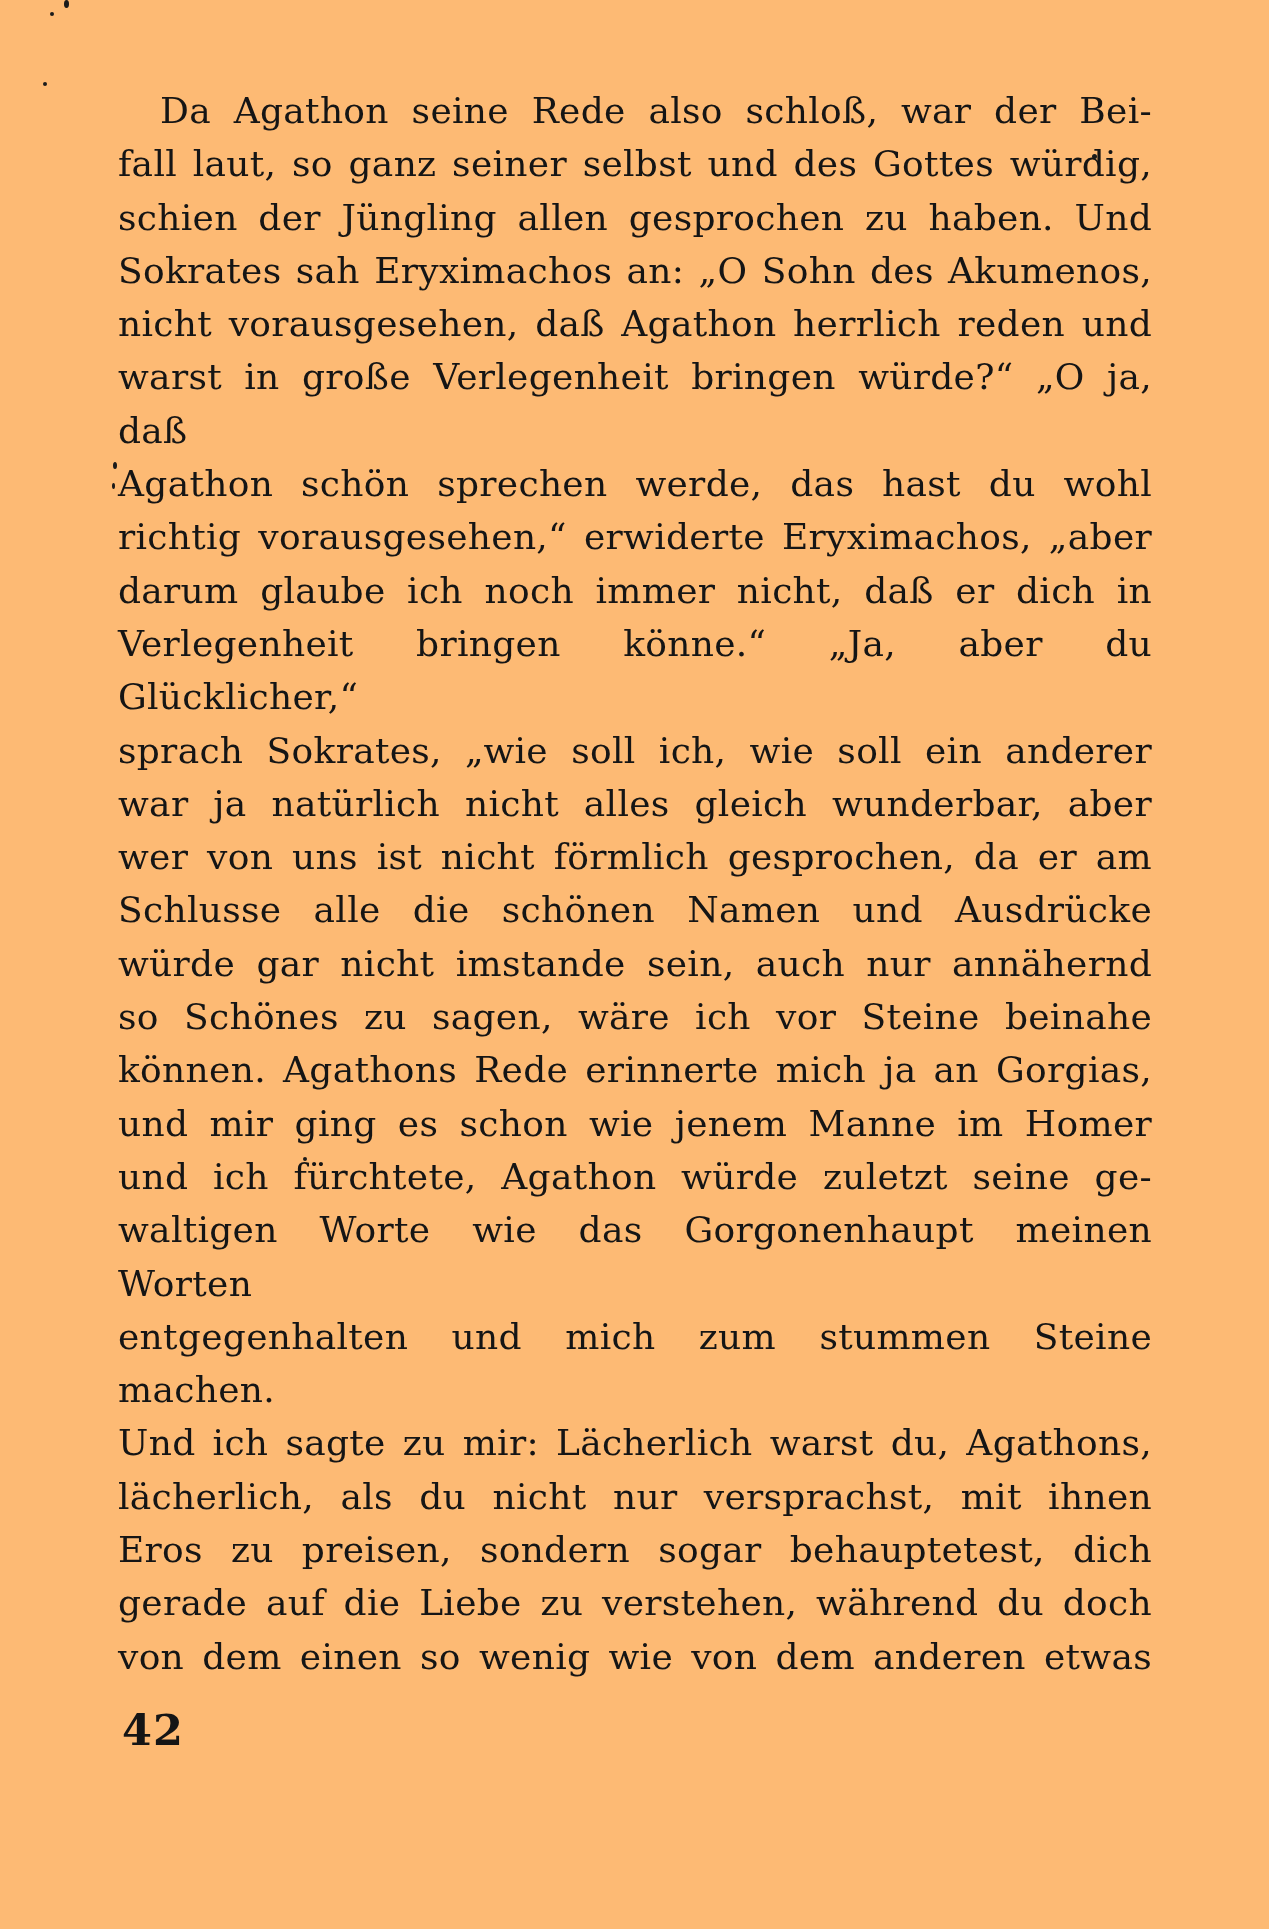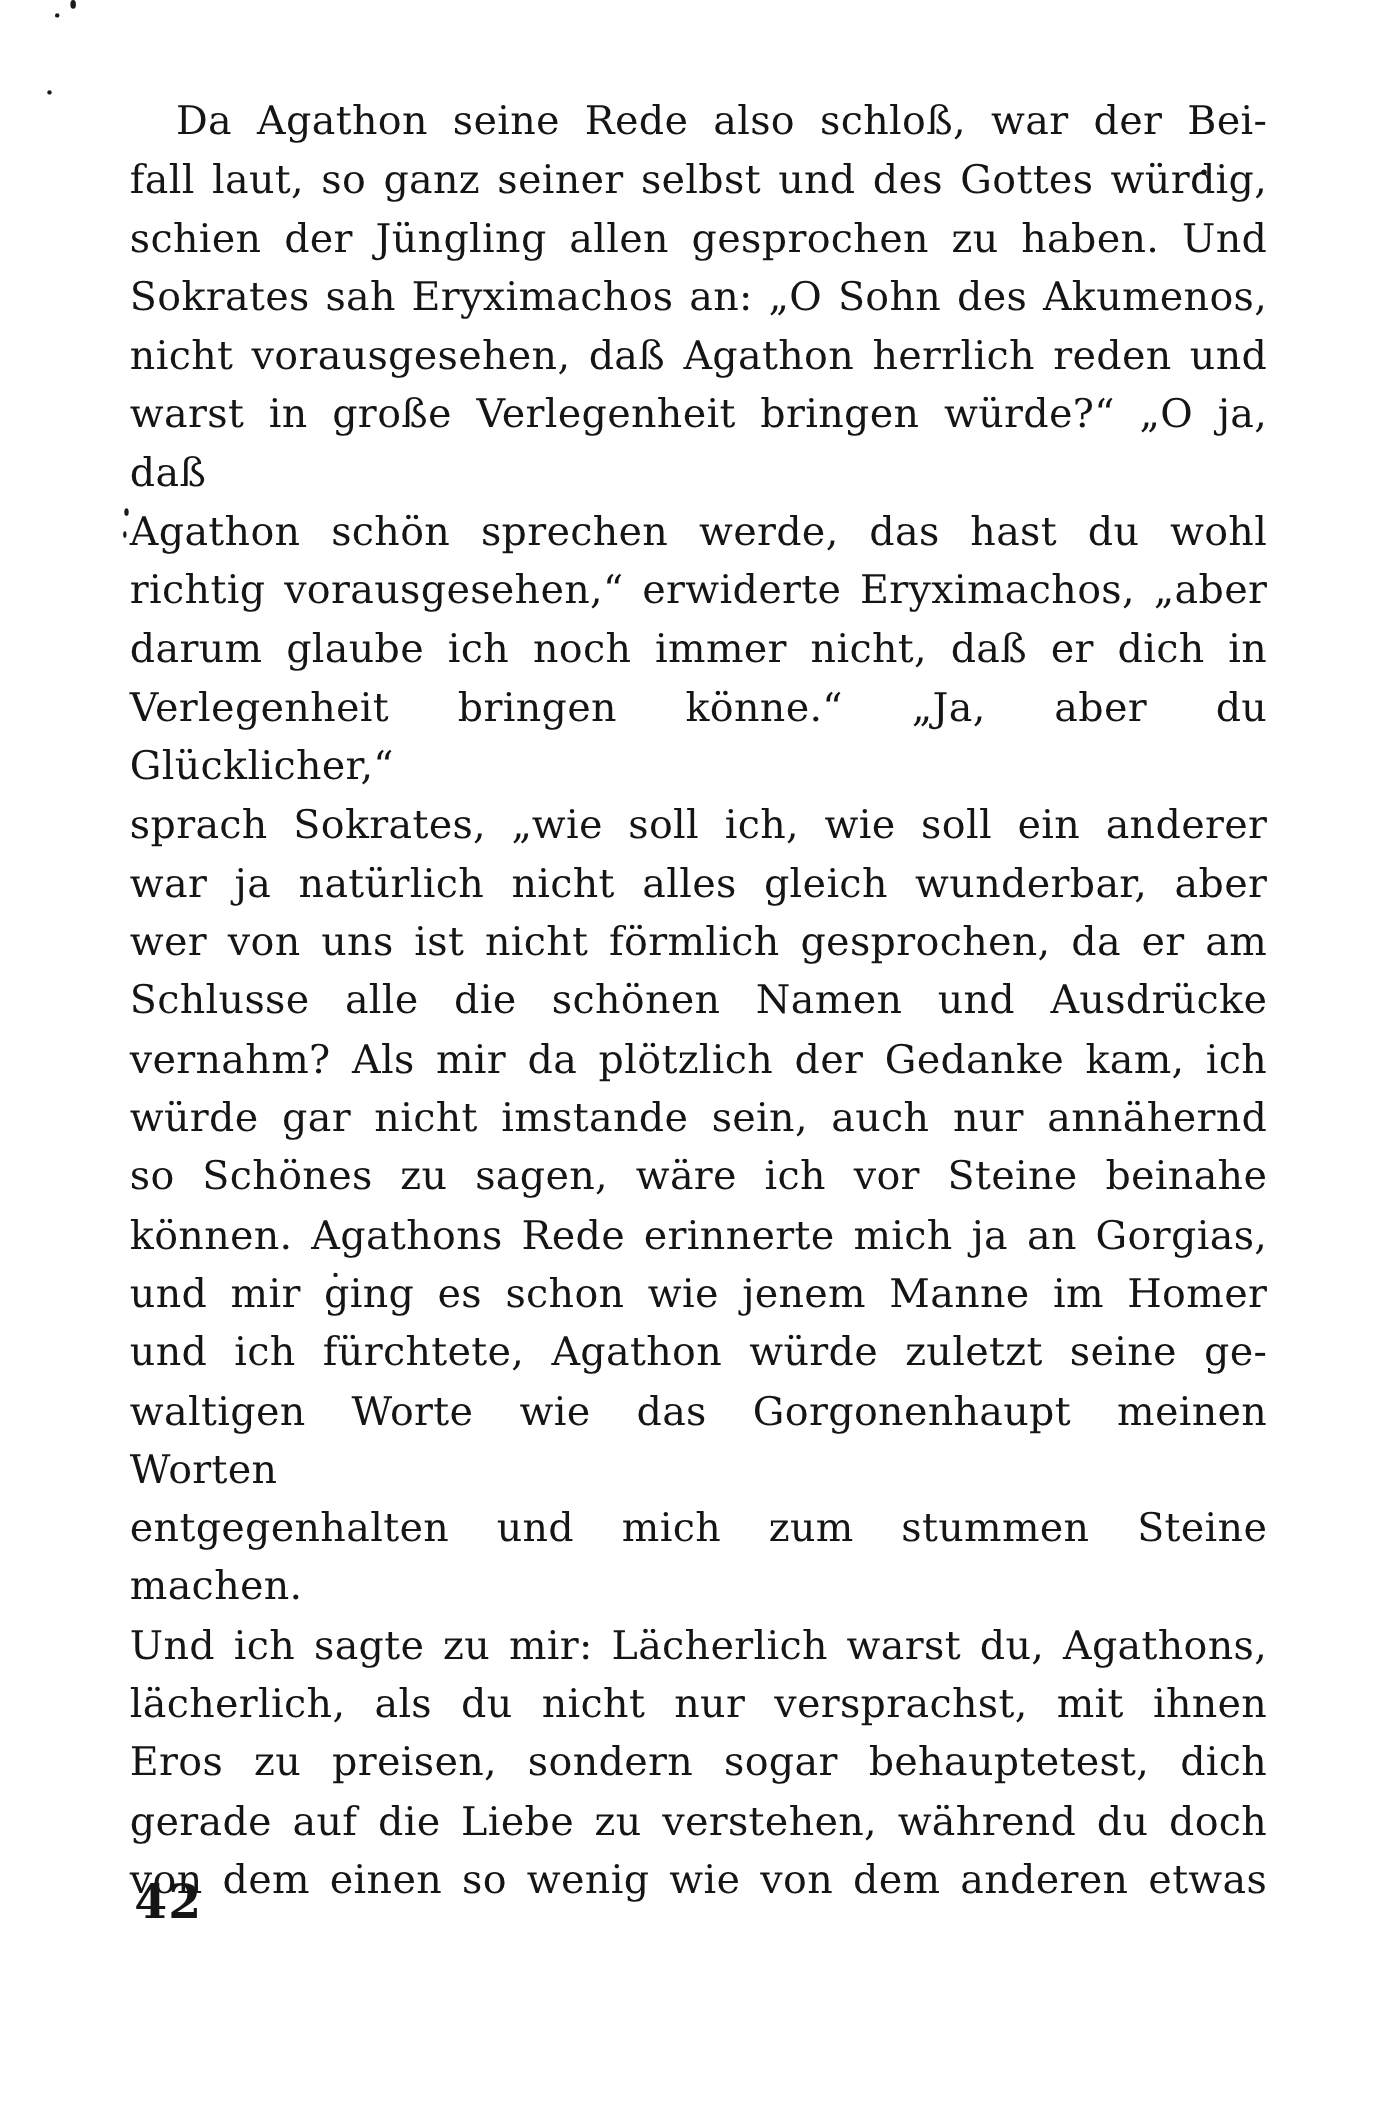--- a/index.html
+++ b/index.html
@@ -45,21 +45,21 @@
   }
   .speck {
     position: absolute;
     background: #1a1a1a;
     border-radius: 50%;
   }
 </style>
 </head>
 <body>
 
-<div class="page" style="background: #ffffff; color: rgb(21, 21, 21);">
+<div class="page" style="background: #fdba74; color: rgb(21, 21, 21);">
 
   <div class="speck" style="left:64px;  top:0px;   width:5px; height:8px;"></div>
   <div class="speck" style="left:50px;  top:12px;  width:4px; height:4px;"></div>
   <div class="speck" style="left:43px;  top:82px;  width:4px; height:4px;"></div>
   <div class="speck" style="left:113px; top:462px; width:4px; height:7px;"></div>
   <div class="speck" style="left:112px; top:483px; width:3px; height:6px;"></div>
   <div class="speck" style="left:1092px;top:154px; width:5px; height:5px;"></div>
   <div class="speck" style="left:303px; top:1157px;width:4px; height:4px;"></div>
 
   <div class="text-block" id="text-block">
@@ -70,21 +70,20 @@
       <div class="text-line">nicht vorausgesehen, daß Agathon herrlich reden und</div>
       <div class="text-line">warst in große Verlegenheit bringen würde?“ „O ja, daß</div>
       <div class="text-line">Agathon schön sprechen werde, das hast du wohl</div>
       <div class="text-line">richtig vorausgesehen,“ erwiderte Eryximachos, „aber</div>
       <div class="text-line">darum glaube ich noch immer nicht, daß er dich in</div>
       <div class="text-line">Verlegenheit bringen könne.“ „Ja, aber du Glücklicher,“</div>
       <div class="text-line">sprach Sokrates, „wie soll ich, wie soll ein anderer</div>
       <div class="text-line">war ja natürlich nicht alles gleich wunderbar, aber</div>
       <div class="text-line">wer von uns ist nicht förmlich gesprochen, da er am</div>
       <div class="text-line">Schlusse alle die schönen Namen und Ausdrücke</div>
-      <div class="text-line">vernahm?  Als mir da plötzlich der Gedanke kam, ich</div>
       <div class="text-line">würde gar nicht imstande sein, auch nur annähernd</div>
       <div class="text-line">so Schönes zu sagen, wäre ich vor Steine beinahe</div>
       <div class="text-line">können.  Agathons Rede erinnerte mich ja an Gorgias,</div>
       <div class="text-line">und mir ging es schon wie jenem Manne im Homer</div>
       <div class="text-line">und ich fürchtete, Agathon würde zuletzt seine ge-</div>
       <div class="text-line">waltigen Worte wie das Gorgonenhaupt meinen Worten</div>
       <div class="text-line">entgegenhalten und mich zum stummen Steine machen.</div>
       <div class="text-line">Und ich sagte zu mir: Lächerlich warst du, Agathons,</div>
       <div class="text-line">lächerlich, als du nicht nur versprachst, mit ihnen</div>
       <div class="text-line">Eros zu preisen, sondern sogar behauptetest, dich</div>

